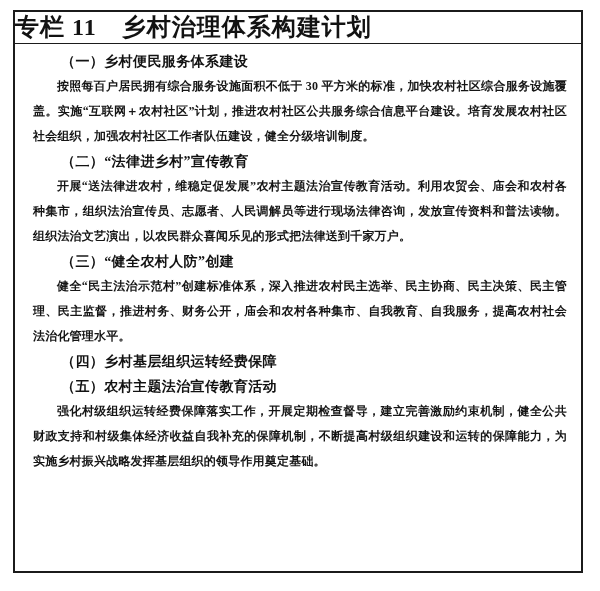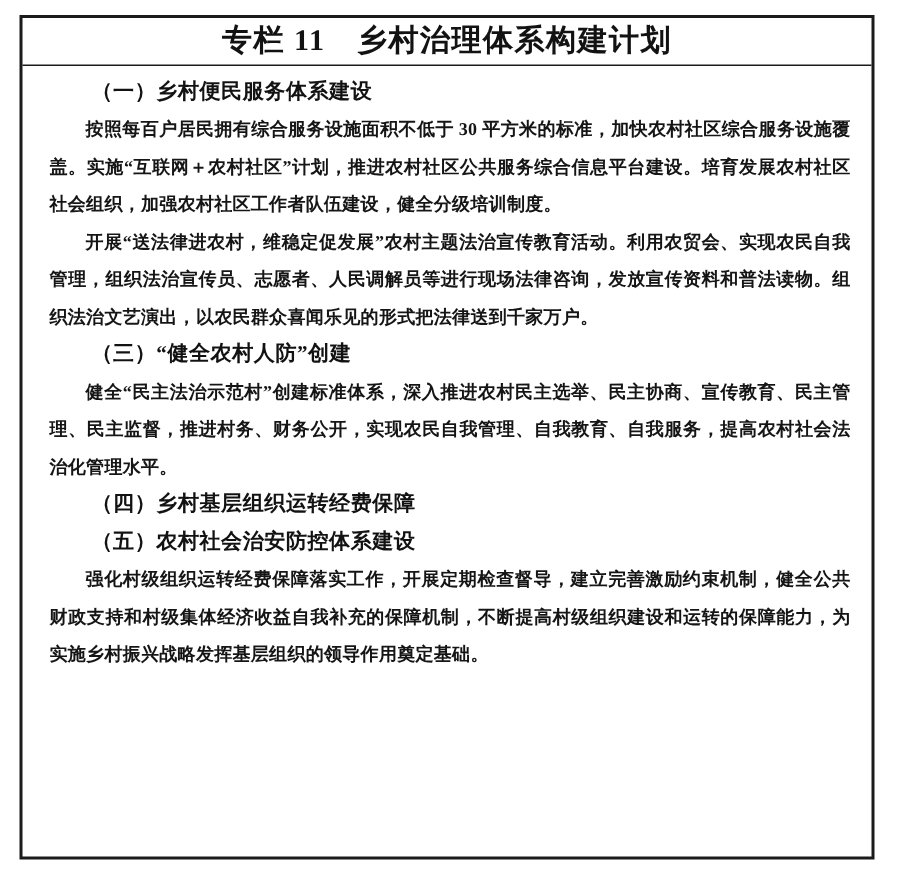--- a/index.html
+++ b/index.html
@@ -21,22 +21,22 @@
     top: 10px;
     width: 570px;
     height: 563px;
     border: 2px solid #1b1b1b;
     background: #ffffff;
     box-sizing: border-box;
   }
   .panel-title {
     height: 31px;
     line-height: 31px;
-    text-align: center;
-    font-size: 20px;
+    text-align: left;
+    font-size: 24px;
     font-weight: bold;
     letter-spacing: 1px;
     border-bottom: 1.5px solid #1b1b1b;
     color: #121212;
     white-space: nowrap;
   }
   .panel-body {
     padding: 5px 14px 0 18px;
   }
   .sec-heading {
@@ -61,20 +61,21 @@
   }
 </style>
 </head>
 <body>
 
 <div class="panel">
   <div class="panel-title">专栏 11　乡村治理体系构建计划</div>
   <div class="panel-body" id="sections">
       <div class="sec-heading">（一）乡村便民服务体系建设</div>
       <div class="sec-para">按照每百户居民拥有综合服务设施面积不低于 30 平方米的标准，加快农村社区综合服务设施覆盖。实施“互联网＋农村社区”计划，推进农村社区公共服务综合信息平台建设。培育发展农村社区社会组织，加强农村社区工作者队伍建设，健全分级培训制度。</div>
-      <div class="sec-para">开展“送法律进农村，维稳定促发展”农村主题法治宣传教育活动。利用农贸会、实现农民自我管理，组织法治宣传员、志愿者、人民调解员等进行现场法律咨询，发放宣传资料和普法读物。组织法治文艺演出，以农民群众喜闻乐见的形式把法律送到千家万户。</div>
+      <div class="sec-heading">（二）“法律进乡村”宣传教育</div>
+      <div class="sec-para">开展“送法律进农村，维稳定促发展”农村主题法治宣传教育活动。利用农贸会、庙会和农村各种集市，组织法治宣传员、志愿者、人民调解员等进行现场法律咨询，发放宣传资料和普法读物。组织法治文艺演出，以农民群众喜闻乐见的形式把法律送到千家万户。</div>
       <div class="sec-heading">（三）“健全农村人防”创建</div>
-      <div class="sec-para">健全“民主法治示范村”创建标准体系，深入推进农村民主选举、民主协商、宣传教育、民主管理、民主监督，推进村务、财务公开，实现农民自我管理、自我教育、自我服务，提高农村社会法治化管理水平。</div>
+      <div class="sec-para">健全“民主法治示范村”创建标准体系，深入推进农村民主选举、民主协商、民主决策、民主管理、民主监督，推进村务、财务公开，庙会和农村各种集市、自我教育、自我服务，提高农村社会法治化管理水平。</div>
       <div class="sec-heading">（四）乡村基层组织运转经费保障</div>
-      <div class="sec-heading">（五）农村社会治安防控体系建设</div>
+      <div class="sec-heading">（五）农村主题法治宣传教育活动</div>
       <div class="sec-para">强化村级组织运转经费保障落实工作，开展定期检查督导，建立完善激励约束机制，健全公共财政支持和村级集体经济收益自我补充的保障机制，不断提高村级组织建设和运转的保障能力，为实施乡村振兴战略发挥基层组织的领导作用奠定基础。</div>
     </div>
 </div>
 
 </body></html>

